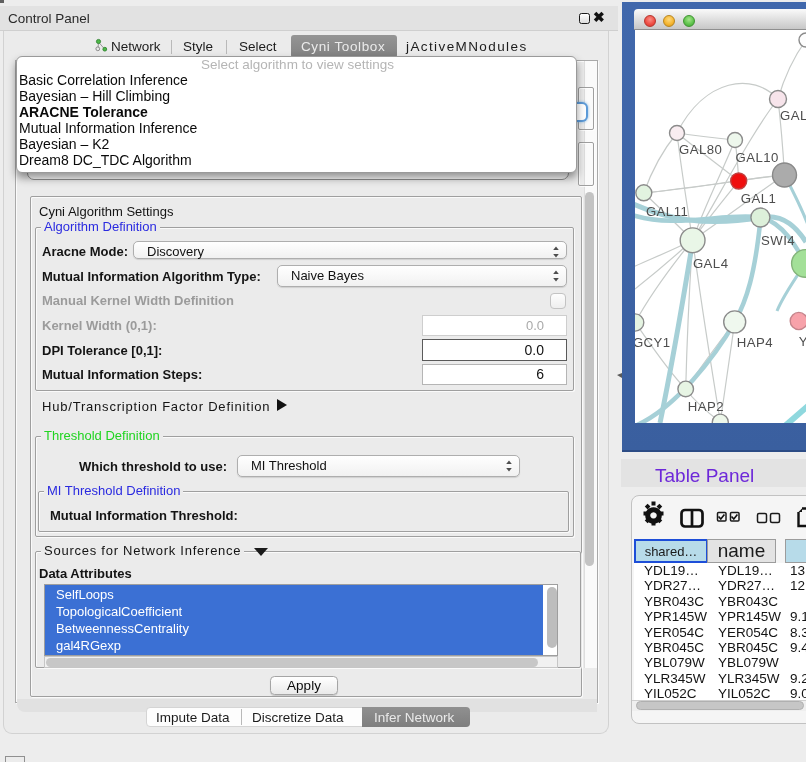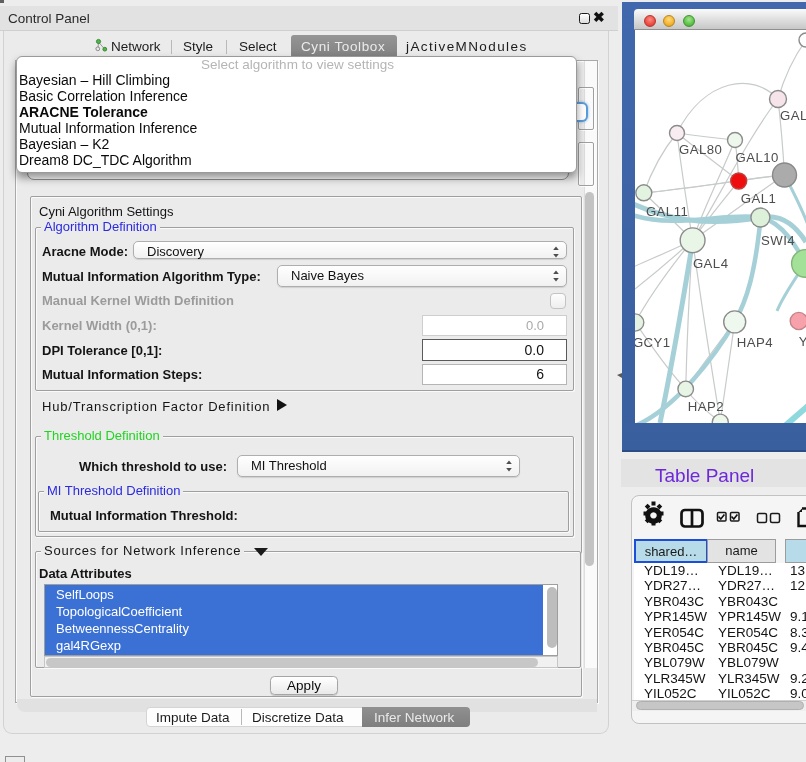--- a/index.html
+++ b/index.html
@@ -115,22 +115,22 @@
 <div class="a tabtxt" style="left:156px;top:710px">Impute Data</div>
 <div class="a tabtxt" style="left:252px;top:710px">Discretize Data</div>
 <div class="a" style="left:362px;top:707px;width:108px;height:20px;background:linear-gradient(#909090,#7e7e7e);border-radius:0 4px 4px 0"></div>
 <div class="a tabtxt" style="left:374px;top:710px;color:#e9e9e9">Infer Network</div>
 
 <div class="a" style="left:5px;top:756px;width:20px;height:12px;border:1.5px solid #909090;background:#ececec"></div>
 
 <div class="a" style="left:16px;top:56px;width:561px;height:117px;background:#fff;border:1px solid #9a9a9a;border-radius:6px;box-shadow:0 5px 9px rgba(0,0,0,.42);z-index:20"></div>
 <div class="a" style="left:17px;top:57px;width:559px;z-index:21">
 <div class="pitem" style="text-align:center;color:#b5b5b5;height:15px;line-height:15px;font-size:13.5px">Select algorithm to view settings</div>
+<div class="pitem">Basic Correlation Inference</div>
 <div class="pitem">Bayesian – Hill Climbing</div>
-<div class="pitem">Basic Correlation Inference</div>
 <div class="pitem b">ARACNE Tolerance</div>
 <div class="pitem">Mutual Information Inference</div>
 <div class="pitem">Bayesian – K2</div>
 <div class="pitem">Dream8 DC_TDC Algorithm</div>
 </div>
 <div class="a" style="left:617px;top:373px;width:0;height:0;border-right:5px solid #5a5a5a;border-top:2.5px solid transparent;border-bottom:3.5px solid transparent"></div>
 
 <div class="a" style="left:622px;top:2px;width:184px;height:450px;background:linear-gradient(#4168ac,#3a5f9f);border-bottom:2px solid #2c4c85"></div>
 <div class="a" style="left:634px;top:9px;width:172px;height:21px;background:linear-gradient(#fafafa,#c7c7c7);border-bottom:1px solid #8f8f8f;border-radius:4px 0 0 0"></div>
 <div class="a" style="left:643.5px;top:15px;width:12px;height:12px;border-radius:6px;background:radial-gradient(circle at 50% 35%,#f98d85,#ee4b41 60%,#d03830);border:0.5px solid #b5352d"></div>
@@ -231,21 +231,21 @@
 <rect x="126.5" y="18.5" width="9" height="9" rx="1.5"></rect>
 <rect x="139.5" y="18.5" width="9" height="9" rx="1.5"></rect>
 </g>
 <path d="M87.5 21.5 l2.3 2.6 l3.6 -4.6" fill="none" stroke="#111" stroke-width="1.6"></path>
 <path d="M100.5 21.5 l2.3 2.6 l3.6 -4.6" fill="none" stroke="#111" stroke-width="1.6"></path>
 <path d="M171 13.5 h8 M167.5 17 v14 h10" fill="none" stroke="#111" stroke-width="2.4"></path>
 <path d="M171 13.5 l-3.5 3.5 h3.5 Z" fill="#111"></path>
 </svg>
 
 <div class="a" style="left:634px;top:539px;width:74px;height:24px;background:#b7dbe9;border:2px solid #1d4ed8;text-align:center;line-height:22px;font-size:13px;color:#1a1a1a">shared…</div>
-<div class="a" style="left:707px;top:539px;width:69px;height:24px;background:#e3e3e3;border:1px solid #9c9c9c;text-align:center;line-height:22px;font-size:13px;color:#1a1a1a">name</div>
+<div class="a" style="left:707px;top:539px;width:69px;height:24px;background:#e3e3e3;border:1px solid #9c9c9c;text-align:center;line-height:22px;font-size:19px;color:#1a1a1a">name</div>
 <div class="a" style="left:785px;top:539px;width:21px;height:24px;background:#b7dbe9;border:1px solid #9c9c9c;border-right:none"></div>
 
 <div class="a" style="left:634px;top:563px;width:172px;height:137px;background:#fff;overflow:hidden">
 <div class="row" style="position:absolute;left:10px;top:0;line-height:15.4px">YDL19…<br>YDR27…<br>YBR043C<br>YPR145W<br>YER054C<br>YBR045C<br>YBL079W<br>YLR345W<br>YIL052C</div>
 <div class="row" style="position:absolute;left:84px;top:0;line-height:15.4px">YDL19…<br>YDR27…<br>YBR043C<br>YPR145W<br>YER054C<br>YBR045C<br>YBL079W<br>YLR345W<br>YIL052C</div>
 <div class="row" style="position:absolute;left:156px;top:0;line-height:15.4px">13.<br>12.<br>&nbsp;<br>9.1<br>8.3<br>9.4<br>&nbsp;<br>9.2<br>9.0</div>
 </div>
 
 <div class="a" style="left:632px;top:700px;width:174px;height:11px;background:#efefef;border-top:1px solid #cfcfcf"></div>
 <div class="a" style="left:636px;top:700.5px;width:168px;height:9px;background:#c6c6c6;border:0.5px solid #b0b0b0;border-radius:4.5px"></div>

